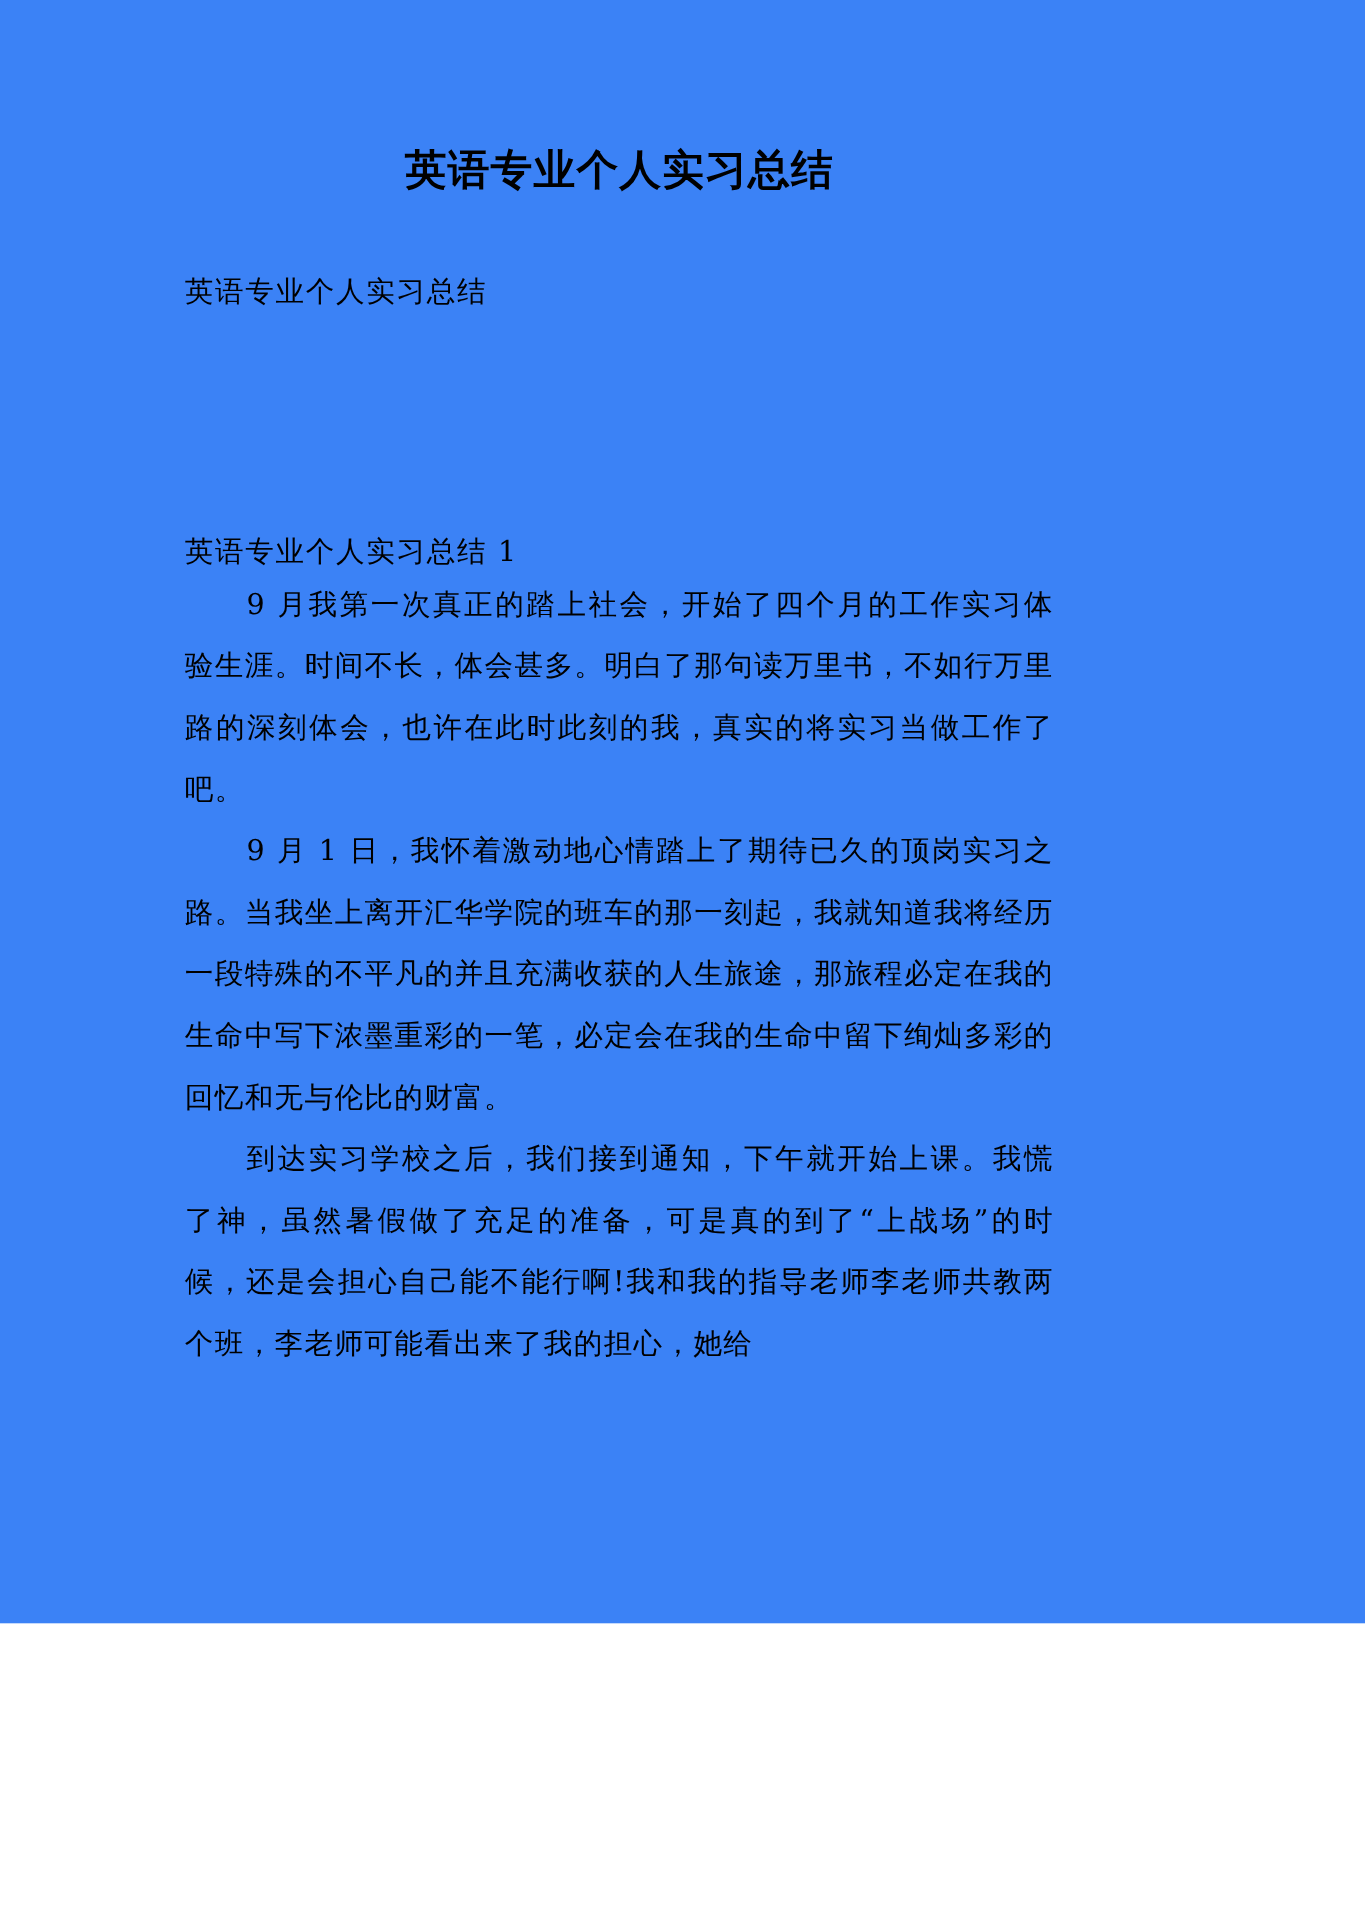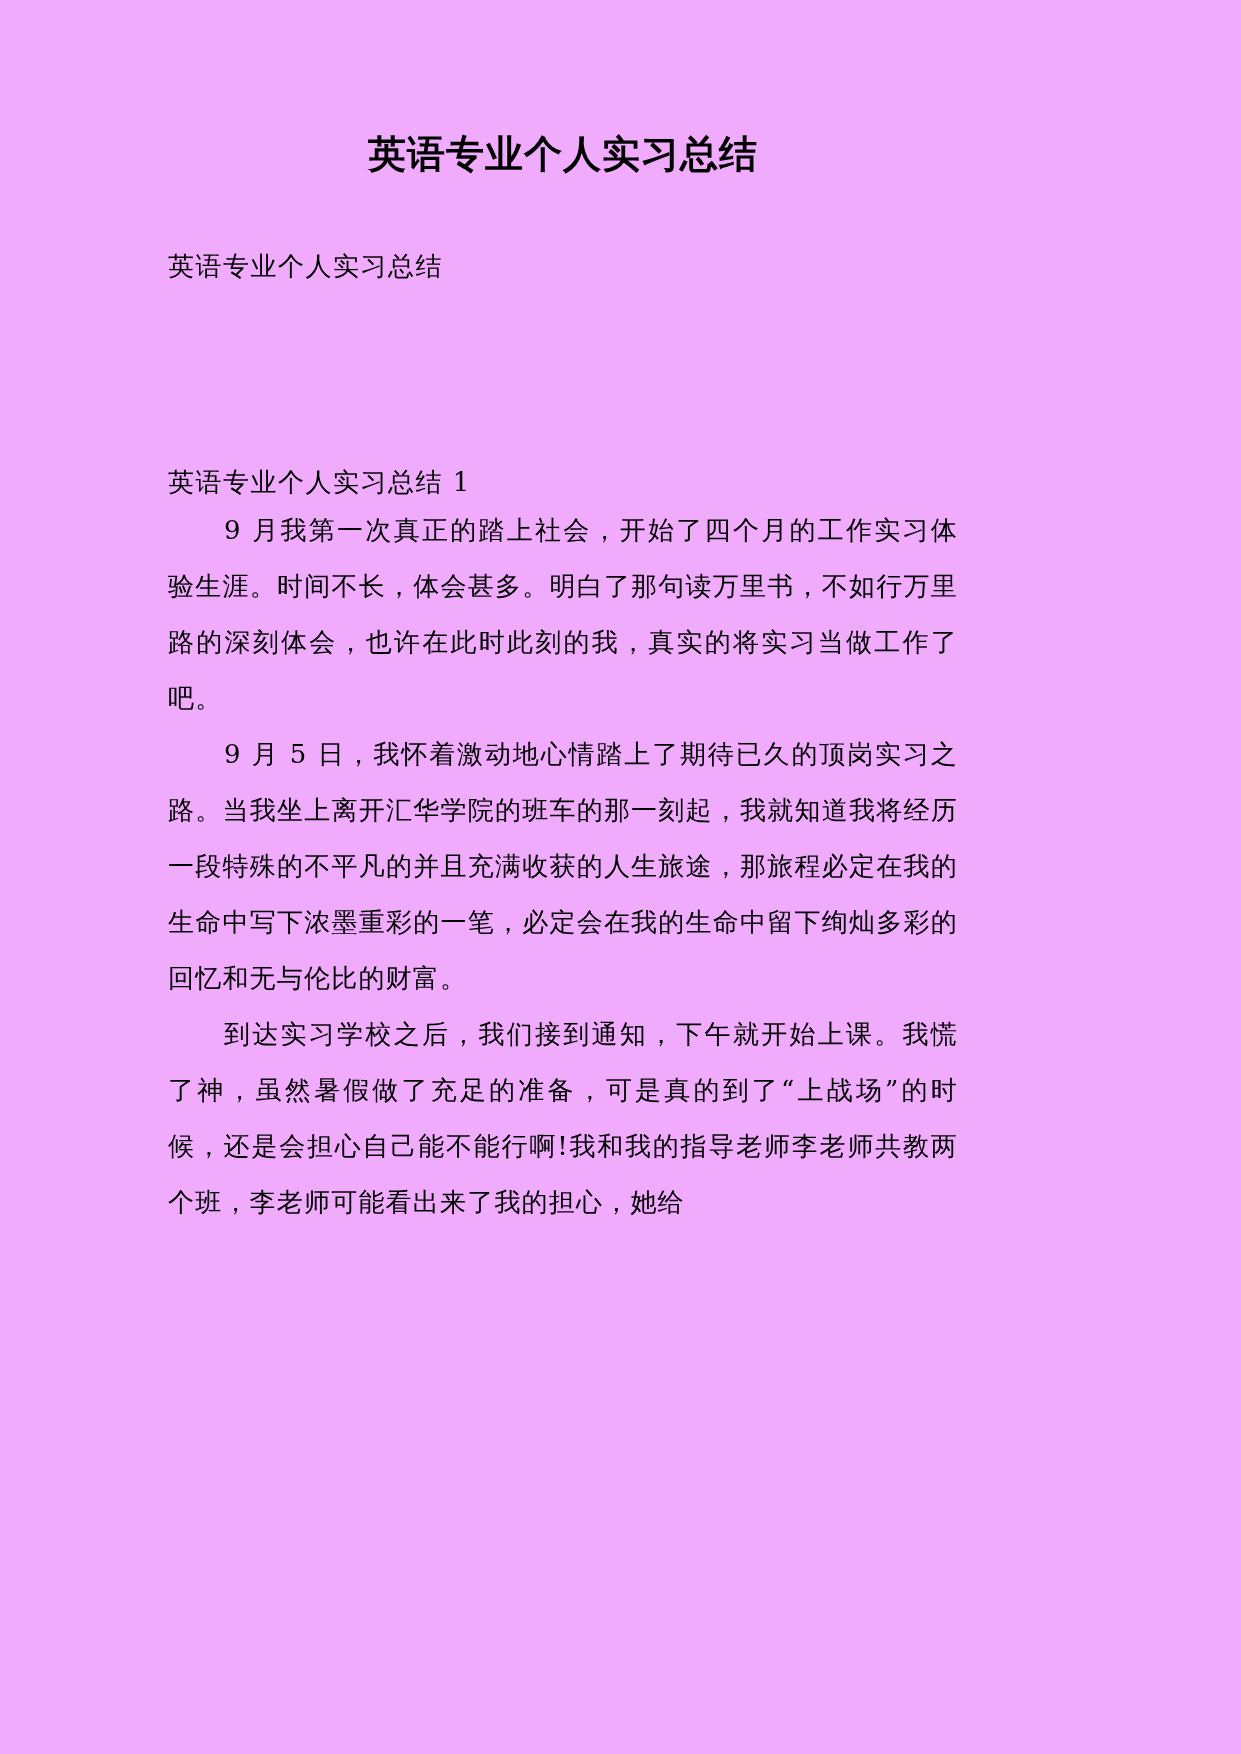--- a/index.html
+++ b/index.html
@@ -7,23 +7,23 @@
     padding: 0;
     background: #ffffff;
   }
   body {
     font-family: "DejaVu Serif", "Liberation Serif", serif;
     color: #000000;
   }
   .page {
     position: relative;
     width: 1241px;
-    height: 1754px;
+    height: 1476px;
     margin: 0 auto;
-    background: #f0abfc;
+    background: #3b82f6;
     box-sizing: border-box;
     overflow: hidden;
   }
   .content {
     position: absolute;
     left: 168px;
     top: 0;
     width: 790px;
   }
   .doc-title {
@@ -35,21 +35,21 @@
     margin-top: 130px;
     letter-spacing: 1px;
   }
   .heading {
     font-size: 26px;
     line-height: 40px;
     margin-top: 68px;
     letter-spacing: 1.5px;
   }
   .heading.second {
-    margin-top: 58px;
+    margin-top: 78px;
   }
   p.body-text {
     font-size: 26px;
     line-height: 56px;
     margin: 0;
     text-align: justify;
     text-justify: inter-ideograph;
     text-indent: 56px;
     letter-spacing: 1.2px;
   }
@@ -67,18 +67,18 @@
 
     <div class="heading">英语专业个人实习总结</div>
 
 
     <div class="spacer-big"></div>
 
     <div class="heading second">英语专业个人实习总结 1</div>
 
     <p class="body-text">9 月我第一次真正的踏上社会，开始了四个月的工作实习体验生涯。时间不长，体会甚多。明白了那句读万里书，不如行万里路的深刻体会，也许在此时此刻的我，真实的将实习当做工作了吧。</p>
 
-    <p class="body-text">9 月 5 日，我怀着激动地心情踏上了期待已久的顶岗实习之路。当我坐上离开汇华学院的班车的那一刻起，我就知道我将经历一段特殊的不平凡的并且充满收获的人生旅途，那旅程必定在我的生命中写下浓墨重彩的一笔，必定会在我的生命中留下绚灿多彩的回忆和无与伦比的财富。</p>
+    <p class="body-text">9 月 1 日，我怀着激动地心情踏上了期待已久的顶岗实习之路。当我坐上离开汇华学院的班车的那一刻起，我就知道我将经历一段特殊的不平凡的并且充满收获的人生旅途，那旅程必定在我的生命中写下浓墨重彩的一笔，必定会在我的生命中留下绚灿多彩的回忆和无与伦比的财富。</p>
 
     <p class="body-text">到达实习学校之后，我们接到通知，下午就开始上课。我慌了神，虽然暑假做了充足的准备，可是真的到了“上战场”的时候，还是会担心自己能不能行啊!我和我的指导老师李老师共教两个班，李老师可能看出来了我的担心，她给</p>
 
   </div>
 </div>
 
 </body></html>

